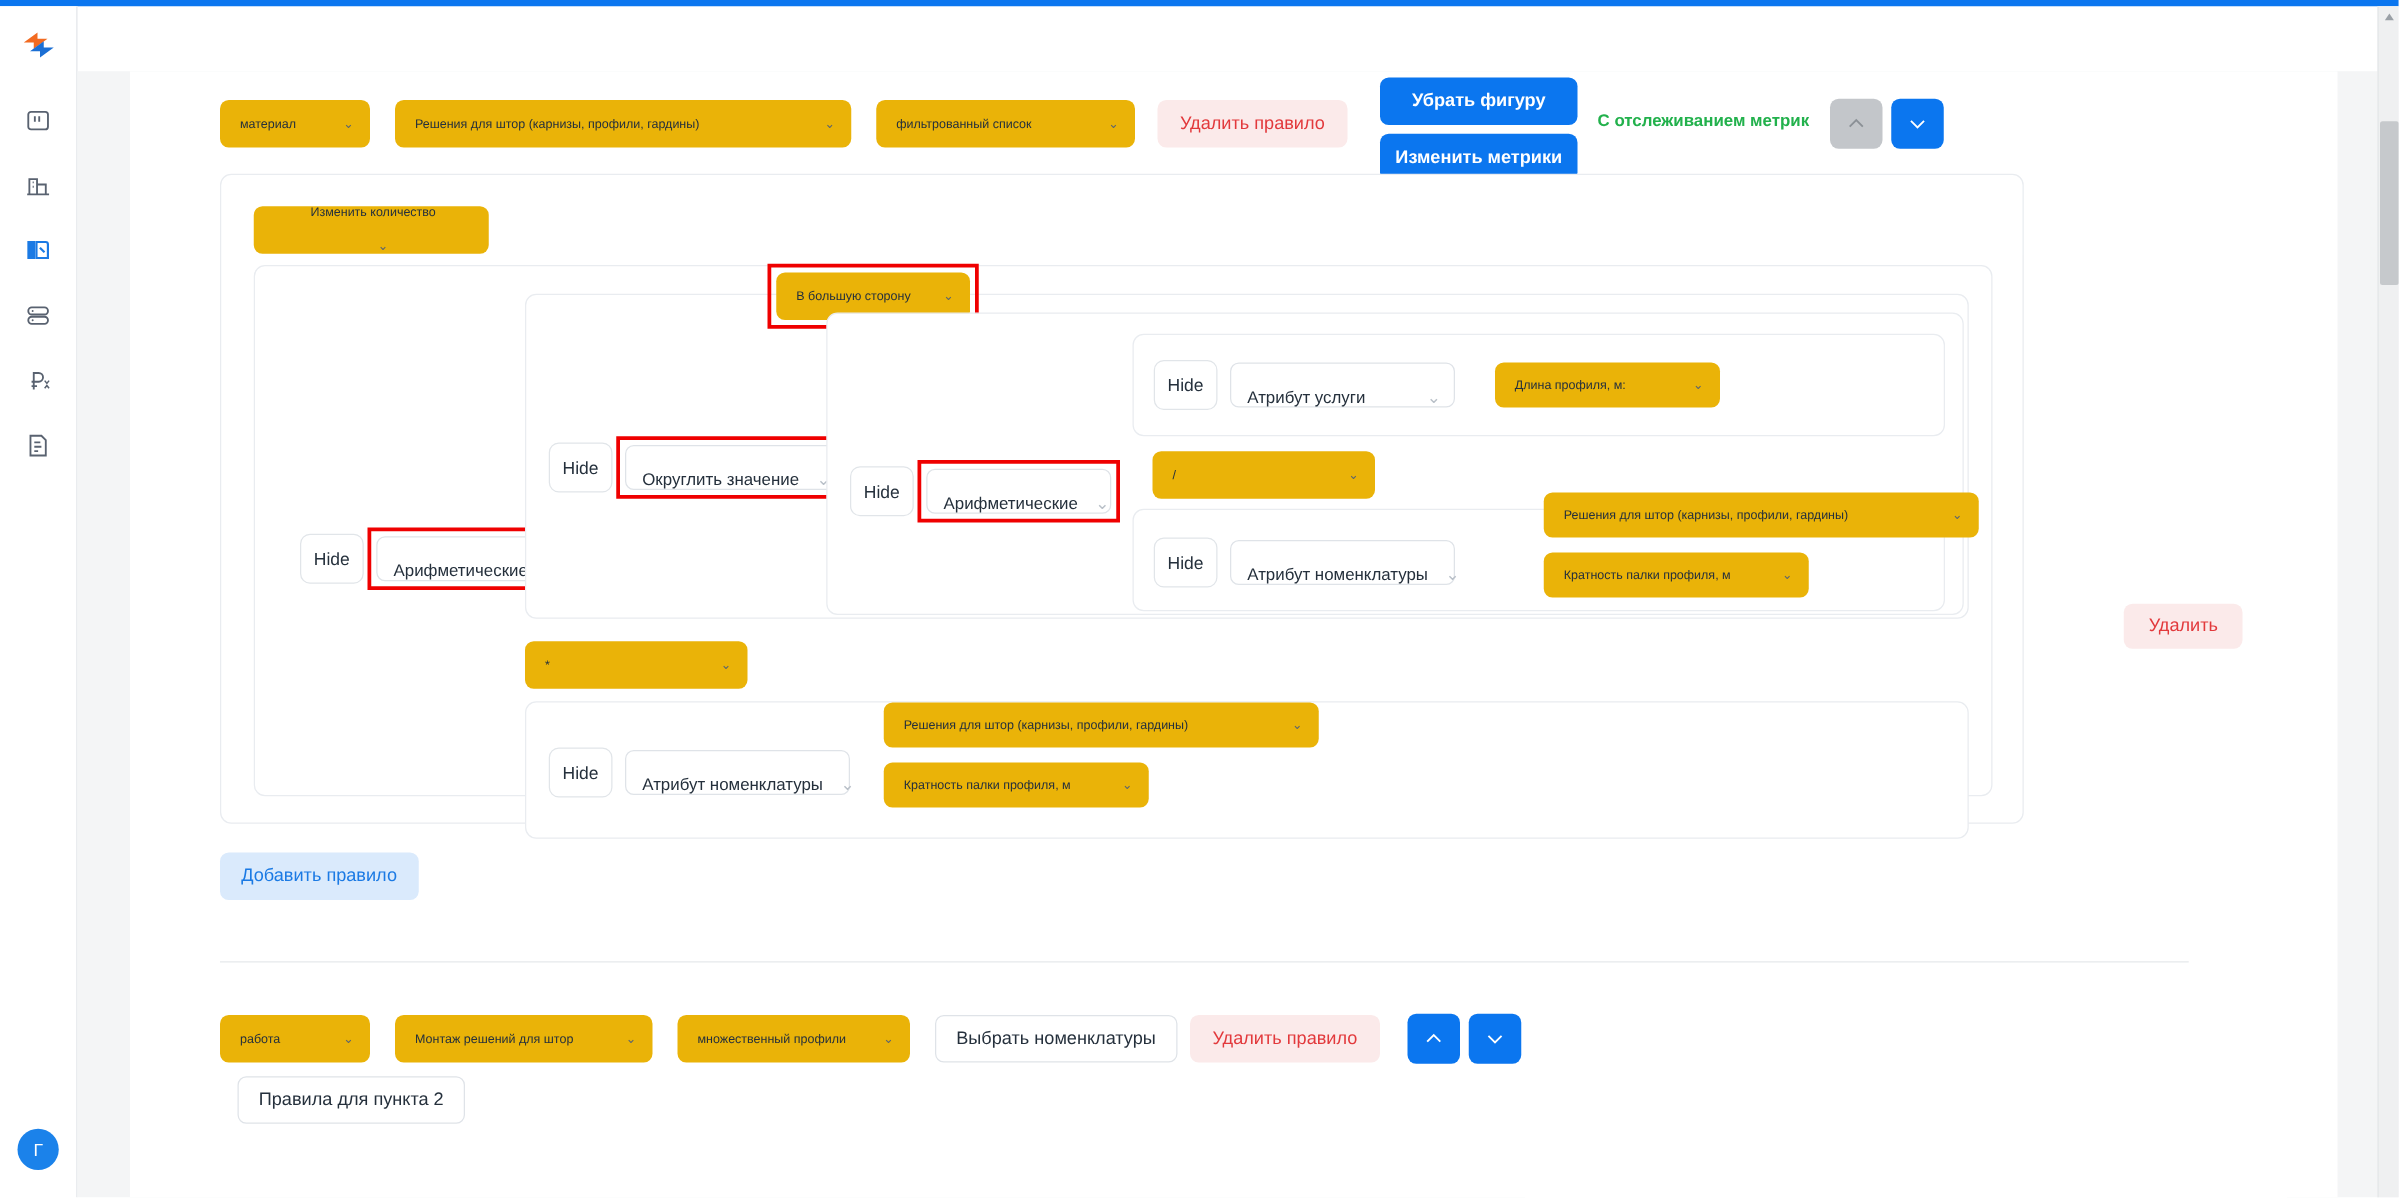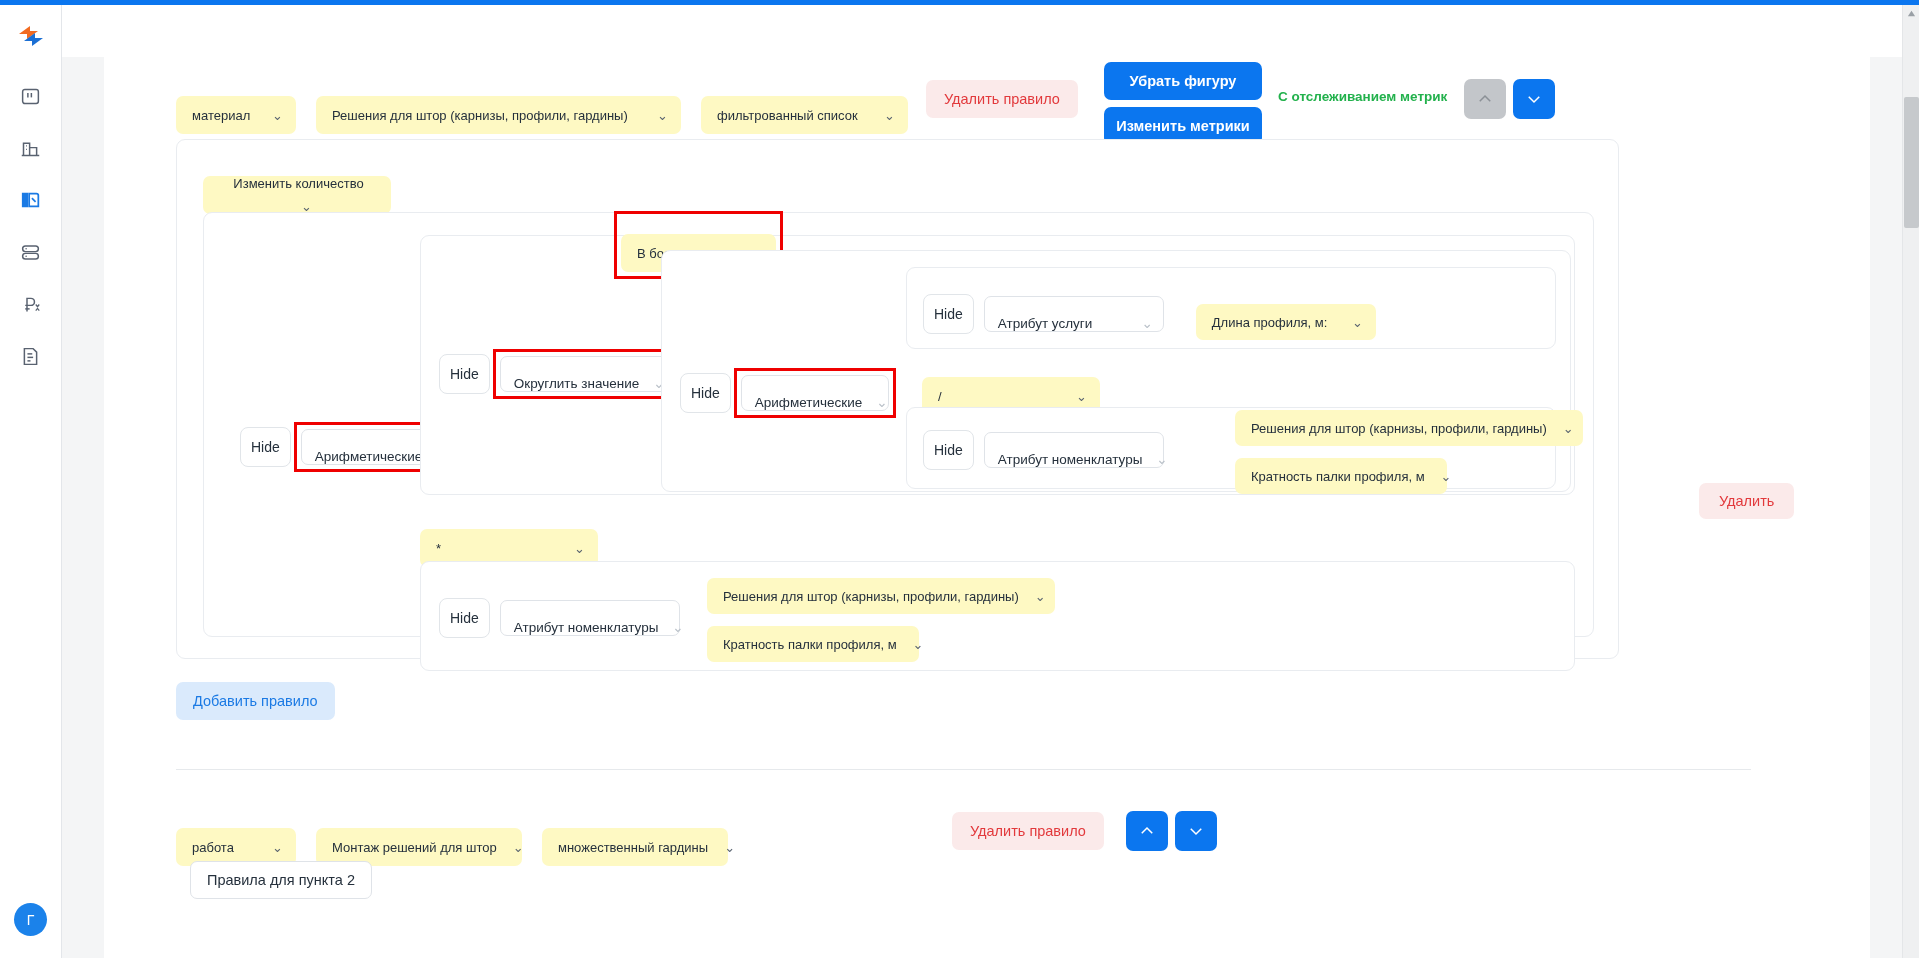--- a/index.html
+++ b/index.html
@@ -76,25 +76,24 @@
     cursor: pointer;
   }
   .scroll-thumb {
     position:absolute; left: 1px; top: 92px; width: 15px; height: 131px;
     background: #c6c9cc; border-radius: 2px; cursor: pointer;
   }
 
   
   .sel {
     display: inline-flex; align-items: center; justify-content: space-between;
-    background: #fef9c3; border-radius: 7px;
+    background: #eab308; border-radius: 7px;
     height: 38px; padding: 0 13px 0 16px;
-    font-size: 13px; color: #25303c; cursor: pointer;
+    font-size: 10px; color: #25303c; cursor: pointer;
     white-space: nowrap;
-    margin-top: 16px;
   }
   .sel .cv { margin-left: 16px; color:#5a6470; }
   .sel-white {
     display: inline-flex; align-items: flex-end; justify-content: space-between;
     background: #ffffff; border: 1px solid #dfe3e8; border-radius: 7px;
     height: 34px; padding: 0 10px 0 13px;
     font-size: 13.5px; color: #25303c; cursor: pointer; white-space: nowrap;
   }
   .sel-white .cv { margin-left: 14px; color:#b9c0c8; }
   .btn-blue {
@@ -413,25 +412,26 @@
 
       <div class="abs" style="left:212px; top:755px;">
         <div class="sel" style="width:206px;">
           <span>Монтаж решений для штор</span>
           <span class="cv">⌄</span>
         </div>
       </div>
 
       <div class="abs" style="left:438px; top:755px;">
         <div class="sel" style="width:186px;">
-          <span>множественный гардины</span>
-          <span class="cv">⌄</span>
-        </div>
-      </div>
-
+          <span>множественный профили</span>
+          <span class="cv">⌄</span>
+        </div>
+      </div>
+
+      <button class="btn-ghost abs" style="left:644px; top:755px;">Выбрать номенклатуры</button>
 
       <button class="btn-danger abs" style="left:848px; top:755px; background:#fbeaea;">Удалить правило</button>
 
       <button class="arrow-btn arrow-blue abs" style="left:1022px; top:754px;">
         <svg width="18" height="18" viewBox="0 0 24 24" fill="none" stroke="#ffffff" stroke-width="2">
             <polyline points="5,15 12,8 19,15"></polyline>
           </svg>
       </button>
       <button class="arrow-btn arrow-blue abs" style="left:1071px; top:754px;">
         <svg width="18" height="18" viewBox="0 0 24 24" fill="none" stroke="#ffffff" stroke-width="2">

